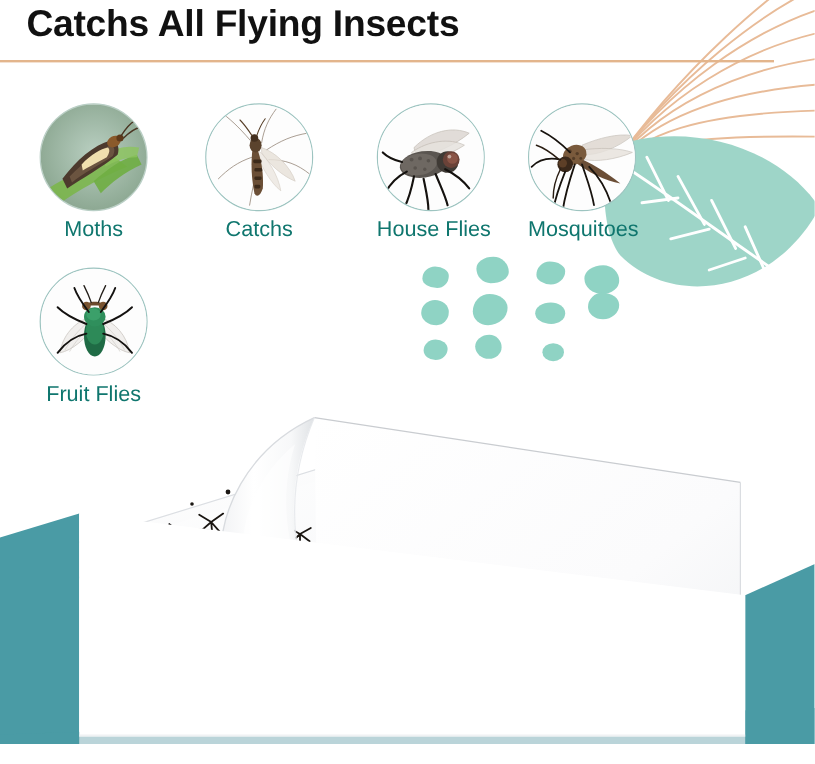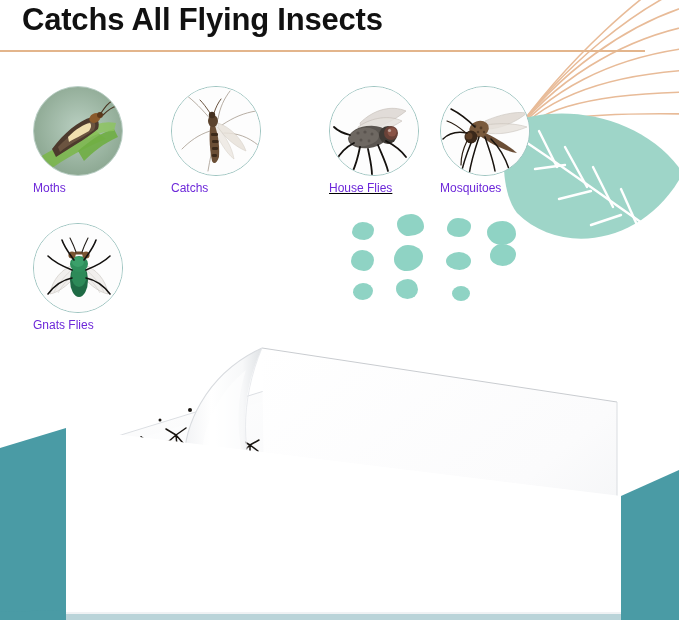--- a/index.html
+++ b/index.html
@@ -30,22 +30,22 @@
 
   
   .chip{position:absolute;}
   .chip .disc{
     position:relative;width:90px;height:90px;border-radius:50%;
     border:1px solid #9dc4c0;overflow:hidden;background:#fdfdfd;
     box-sizing:border-box;
   }
   .chip.photo .disc{border-color:#b9cfc6;background:#cdd9cf;}
   .chip .cap{
-    margin-top:5px;text-align:left;font-size:12px;
-    color:#6d28d9;font-weight:normal;white-space:nowrap;
+    margin-top:5px;text-align:center;font-size:18px;
+    color:#0f766e;font-weight:normal;white-space:nowrap;
   }
 
   
   #frame{position:absolute;left:0;top:400px;width:679px;height:237px;}
 
   
   #pad{position:absolute;left:0px;top:230px;width:679px;height:410px;}
 </style>
 </head>
 <body>
@@ -148,21 +148,21 @@
         <circle cx="40" cy="28" r="3.2" fill="#44301f"></circle>
         <g stroke="#584029" stroke-width="0.9" fill="none" stroke-linecap="round">
           <path d="M38,26 C34,20 31,16 28,13"></path>
           <path d="M42,26 C44,20 46,16 49,12"></path>
         </g>
       </svg>
     </div>
     <div class="cap">Catchs</div>
   </div>
 
-  <div class="chip" style="left:329px;top:86px;text-decoration:underline;">
+  <div class="chip" style="left:314px;top:86px;">
     <div class="disc">
       <svg viewBox="0 0 90 90" width="90" height="90">
         <rect width="90" height="90" fill="#fdfdfd"></rect>
         <path d="M30,36 C44,22 62,18 76,24 C64,34 46,42 32,44 Z" fill="#ded9d4" opacity="0.9" stroke="#bdb6ae" stroke-width="0.6"></path>
         <path d="M28,40 C42,30 60,28 72,34 C60,42 42,48 30,48 Z" fill="#e6e2dd" opacity="0.85" stroke="#bdb6ae" stroke-width="0.6"></path>
         <ellipse cx="38" cy="50" rx="20" ry="11" transform="rotate(-8 38 50)" fill="#5a5550"></ellipse>
         <ellipse cx="34" cy="50" rx="15" ry="9" transform="rotate(-8 34 50)" fill="#6e6862"></ellipse>
         <g fill="#4b4641" opacity="0.6">
           <circle cx="28" cy="46" r="1.6"></circle>
             <circle cx="35" cy="45" r="1.6"></circle>
@@ -246,21 +246,21 @@
           <path d="M52,54 C62,56 70,62 76,70"></path>
           <path d="M40,36 C34,28 30,22 28,16"></path>
           <path d="M50,36 C56,28 60,22 62,16"></path>
         </g>
         <g stroke="#241f1a" stroke-width="1.1" fill="none" stroke-linecap="round">
           <path d="M42,28 C40,22 38,18 36,14"></path>
           <path d="M48,28 C50,22 52,18 54,14"></path>
         </g>
       </svg>
     </div>
-    <div class="cap">Gnats Flies</div>
+    <div class="cap">Fruit Flies</div>
   </div>
 
   <svg id="pad" viewBox="0 0 679 410" fill="none">
     <defs>
       <linearGradient id="padTop" x1="0" y1="0" x2="1" y2="1">
         <stop offset="0%" stop-color="#ffffff"></stop>
         <stop offset="60%" stop-color="#fbfbfc"></stop>
         <stop offset="100%" stop-color="#eef0f2"></stop>
       </linearGradient>
       <linearGradient id="curl" x1="0" y1="0" x2="1" y2="0">

